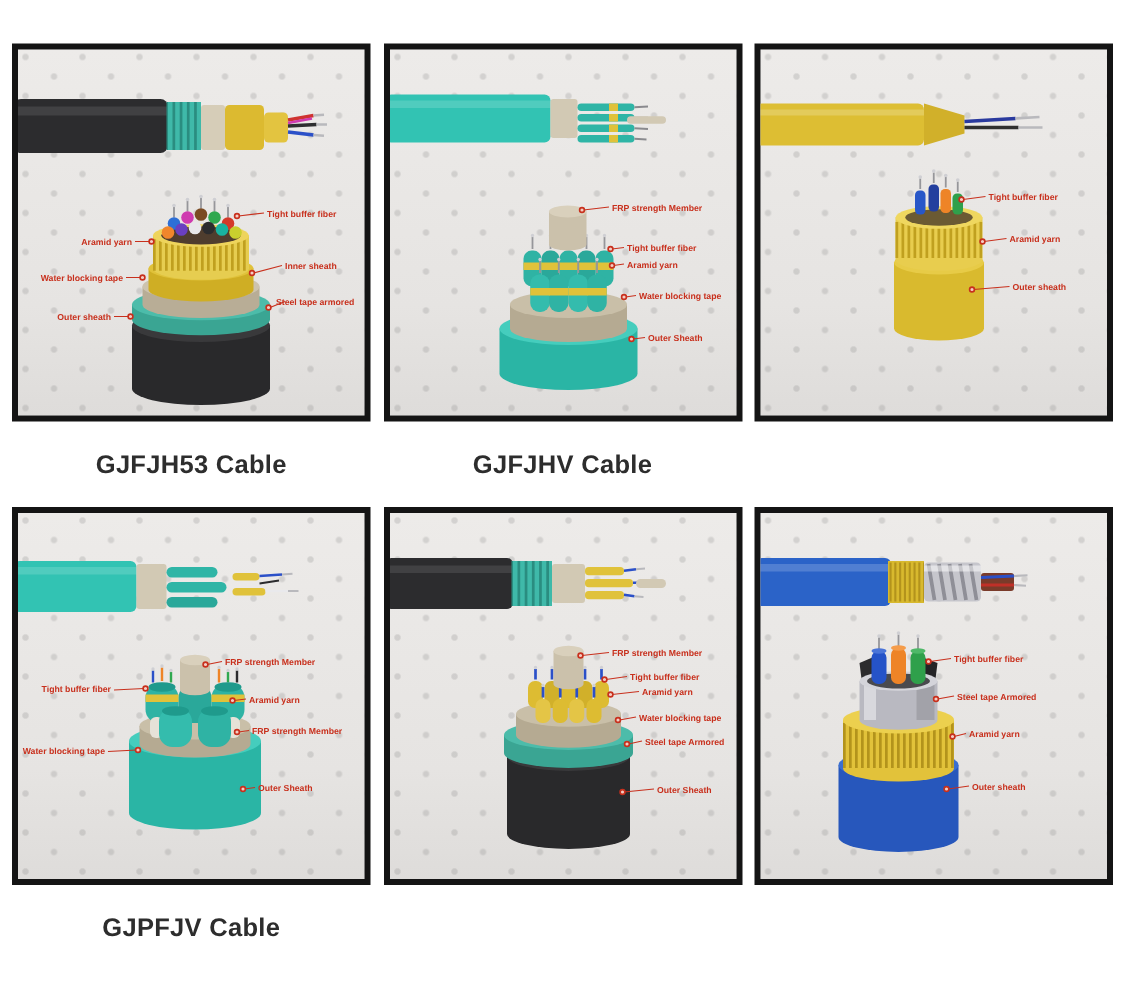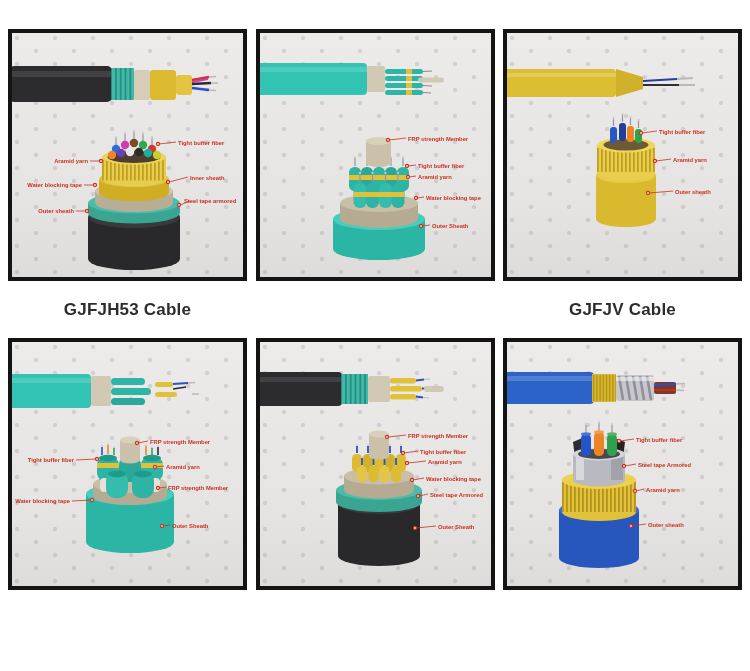--- a/index.html
+++ b/index.html
@@ -191,20 +191,21 @@
             <text class="lbl" x="158" y="145.5">Aramid yarn</text>
             <path class="lead" d="M157,165 L164,164"></path>
               <circle class="dot" cx="156" cy="165" r="1.6"></circle>
             <text class="lbl" x="166" y="166.5">Water blocking tape</text>
             <path class="lead" d="M162,193 L170,192"></path>
               <circle class="dot" cx="161" cy="193" r="1.6"></circle>
             <text class="lbl" x="172" y="194.5">Outer Sheath</text>
           </g>
         </svg>
       </div>
+      <figcaption class="caption">GJFJHV Cable</figcaption>
     </figure>
 
     <figure class="cell">
       <div class="panel-box">
         <svg viewBox="0 0 231 244">
           <g>
             <rect x="-3" y="36" width="112" height="28" rx="4" fill="#ddbe33"></rect>
             <rect x="-3" y="40" width="112" height="4" fill="#ffffff" opacity=".2"></rect>
             <polygon points="109,36 136,44 136,56 109,64" fill="#d1b02a"></polygon>
             <path d="M136,48 L170,46" stroke="#2a3a9e" stroke-width="2.2" fill="none"></path>
@@ -236,21 +237,20 @@
             <text class="lbl" x="152" y="100.5">Tight buffer fiber</text>
             <path class="lead" d="M149,128 L164,126"></path>
               <circle class="dot" cx="148" cy="128" r="1.6"></circle>
             <text class="lbl" x="166" y="128.5">Aramid yarn</text>
             <path class="lead" d="M142,160 L166,158"></path>
               <circle class="dot" cx="141" cy="160" r="1.6"></circle>
             <text class="lbl" x="168" y="160.5">Outer sheath</text>
           </g>
         </svg>
       </div>
-      <figcaption class="caption">GJFJV Cable</figcaption>
     </figure>
   </div>
 
   <div class="row">
 
     <figure class="cell">
       <div class="panel-box">
         <svg viewBox="0 0 231 244">
           <g>
             <rect x="-3" y="32" width="82" height="34" rx="4" fill="#32c3b3"></rect>
@@ -325,20 +325,21 @@
             <text class="lbl" x="156" y="147.5">FRP strength Member</text>
             <path class="lead" d="M60,159 L79,158"></path>
               <circle class="dot" cx="80" cy="158" r="1.6"></circle>
             <text class="lbl lbl-end" x="58" y="160.5">Water blocking tape</text>
             <path class="lead" d="M151,184 L158,183"></path>
               <circle class="dot" cx="150" cy="184" r="1.6"></circle>
             <text class="lbl" x="160" y="185.5">Outer Sheath</text>
           </g>
         </svg>
       </div>
+      <figcaption class="caption">GJPFJV Cable</figcaption>
     </figure>
 
     <figure class="cell">
       <div class="panel-box">
         <svg viewBox="0 0 231 244">
           <g>
             <rect x="-3" y="30" width="85" height="34" rx="4" fill="#2c2c2e"></rect>
             <rect x="-3" y="35" width="85" height="5" fill="#ffffff" opacity=".1"></rect>
             <rect x="81" y="32" width="27" height="30" fill="#2a8d80"></rect>
             <path d="M82,47 L108,47" stroke="#3fb9a9" stroke-width="30" stroke-dasharray="3 1.8" fill="none"></path>

